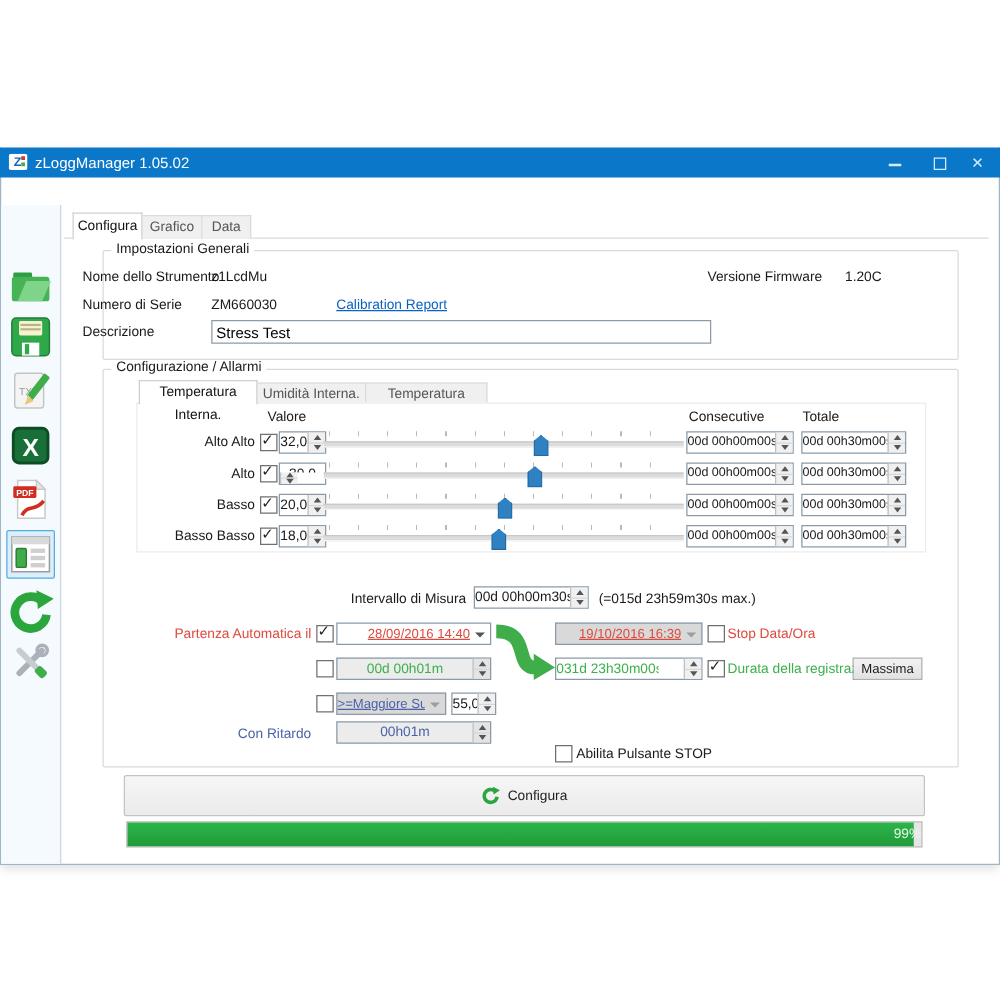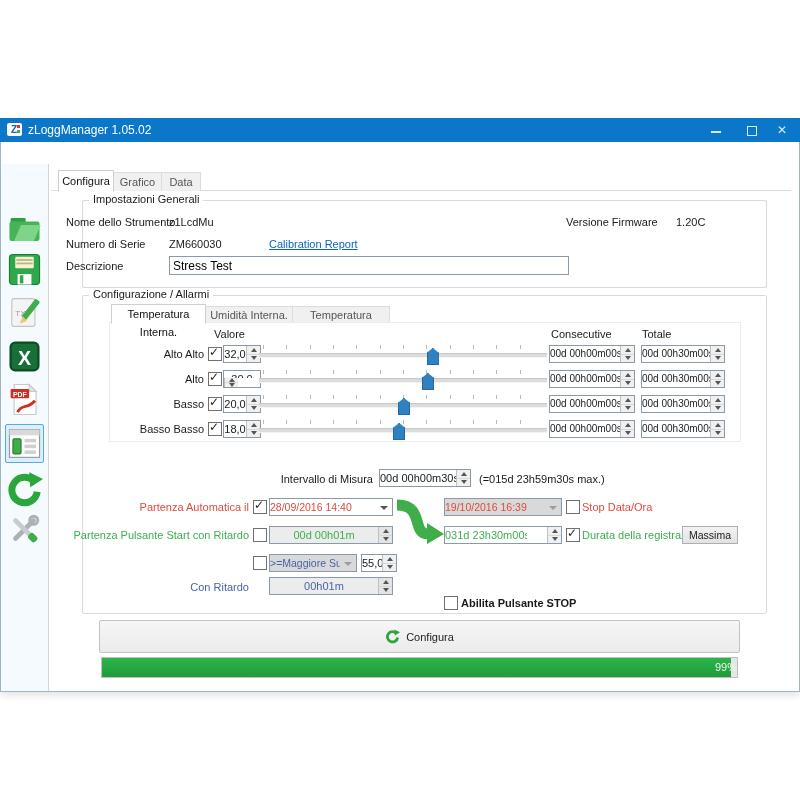--- a/index.html
+++ b/index.html
@@ -39,21 +39,21 @@
   input.tbox{padding:0 3px;margin:0;box-sizing:border-box;height:19px;}
   .num{position:absolute;height:18px;border:1px solid #8a9aa8;background:#fff;display:flex;box-sizing:border-box;}
   .num .val{flex:1;text-align:center;line-height:16px;font-size:10px;white-space:nowrap;overflow:hidden;}
   .num.big .val{font-size:11px;}
   .num .spin{width:13px;border-left:1px solid #c0c0c0;display:flex;flex-direction:column;background:#f0f0f0;}
   .num .spin span{flex:1;display:flex;align-items:center;justify-content:center;}
   .num .spin span + span{border-top:1px solid #d7d7d7;}
   .tri-up{width:0;height:0;border-left:3px solid transparent;border-right:3px solid transparent;border-bottom:4px solid #555;}
   .tri-dn{width:0;height:0;border-left:3px solid transparent;border-right:3px solid transparent;border-top:4px solid #555;}
   .combo{position:absolute;height:18px;border:1px solid #8a9aa8;background:#fff;box-sizing:border-box;}
-  .combo .cval{position:absolute;left:0;right:16px;text-align:left;line-height:16px;font-size:10.5px;white-space:nowrap;overflow:hidden;}
+  .combo .cval{position:absolute;left:0;right:16px;text-align:right;line-height:16px;font-size:10.5px;white-space:nowrap;overflow:hidden;text-decoration:underline;}
   .combo .chev{position:absolute;right:4px;top:7px;width:0;height:0;border-left:4px solid transparent;border-right:4px solid transparent;border-top:4px solid #555;}
   .disabled{background:#ececec;}
   .disabled .spin{background:#e4e4e4;}
   .combo.disabled2{background:#d9d9d9;}
   .cb{position:absolute;width:12px;height:12px;border:1px solid #707070;background:#fff;}
   .cb.checked::after{content:"✓";position:absolute;left:0px;top:-3px;font-size:12px;color:#222;font-weight:bold;}
   
   .apanel{position:absolute;left:108px;top:204px;width:630px;height:118px;border:1px solid #ececec;background:#fff;}
   .arow{position:absolute;left:0;width:798px;height:20px;}
   .slider{position:absolute;left:258px;top:0;width:288px;height:20px;}
@@ -389,21 +389,20 @@
       <path d="M2 7 C30 7 16 36 33 36" fill="none" stroke="#3fae4a" stroke-width="11"></path>
       <polygon points="32,25 49,36 32,46" fill="#3fae4a"></polygon>
     </svg>
     <div class="combo disabled2" style="left:443px;top:380px;width:118px;">
       <span class="cval red">19/10/2016 16:39</span>
       <span class="chev" style="opacity:.45;"></span>
     </div>
     <span class="cb" style="left:565px;top:382px;"></span>
     <span class="lbl red" style="left:581px;top:381px;">Stop Data/Ora</span>
 
-    <span class="lbl ralign green" style="left:58px;width:190px;top:409px;">Partenza Pulsante Start con Ritardo</span>
     <span class="cb" style="left:252px;top:410px;"></span>
     <div class="num big disabled" style="left:268px;top:408px;width:124px;">
       <span class="val green">00d 00h01m</span>
       <span class="spin">
           <span>
             <i class="tri-up"></i>
           </span>
           <span>
             <i class="tri-dn"></i>
           </span>
@@ -448,21 +447,21 @@
           <span>
             <i class="tri-up"></i>
           </span>
           <span>
             <i class="tri-dn"></i>
           </span>
         </span>
     </div>
 
     <span class="cb" style="left:443px;top:478px;"></span>
-    <span class="lbl" style="left:460px;top:477px;font-weight:bold;">Abilita Pulsante STOP</span>
+    <span class="lbl" style="left:460px;top:477px;">Abilita Pulsante STOP</span>
 
     <div class="bigbtn">
       <svg width="15" height="15" viewBox="0 0 32 32">
         <path d="M25 10 A11 11 0 1 0 27 18" fill="none" stroke="#2ba63c" stroke-width="6"></path>
         <polygon points="20,1 32,7 21,14" fill="#2ba63c"></polygon>
       </svg>
       <span>Configura</span>
     </div>
 
     <div class="progress">

